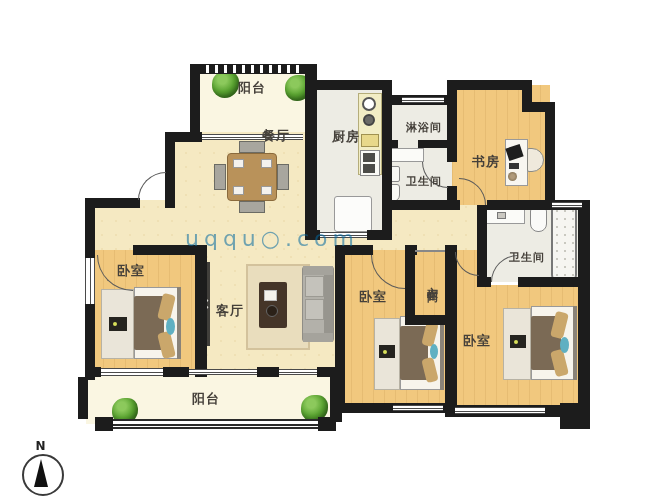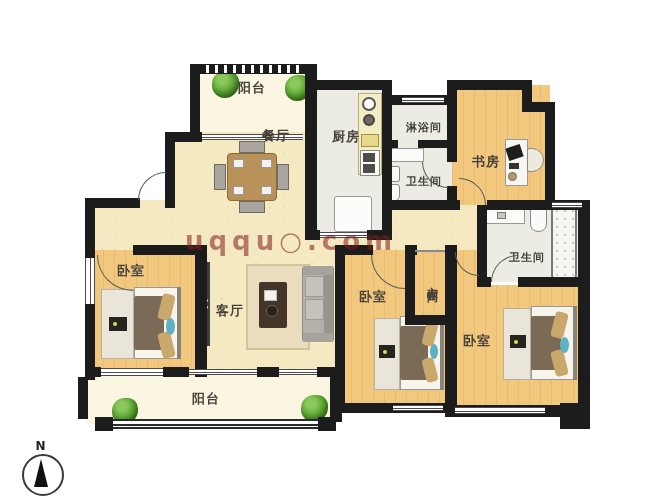--- a/index.html
+++ b/index.html
@@ -29,21 +29,21 @@
   
   .lbl{position:absolute;transform:translate(-50%,-50%);font-size:13px;font-weight:600;
        color:#45403a;letter-spacing:1px;white-space:nowrap;}
   .lbl.sm{font-size:11px;}
   .lbl.vert{writing-mode:vertical-rl;text-orientation:upright;letter-spacing:2px;}
   
   .fur{position:absolute;box-sizing:border-box;}
   .plant{position:absolute;border-radius:50% 42% 55% 48%;
          background:radial-gradient(circle at 38% 32%,#8cc95c 0 18%,#5aa331 48%,#3f8520 78%,#2f6b16);
          box-shadow:inset -2px -3px 4px rgba(0,0,0,.3);}
-  .watermark{position:absolute;color:#7f1d1d;opacity:.55;font-size:26px;letter-spacing:5px;font-weight:700;}
+  .watermark{position:absolute;color:#0369a1;opacity:.55;font-size:22px;letter-spacing:5px;font-weight:400;}
   .compass-circle{position:absolute;border:2px solid #3a3a3a;border-radius:50%;background:#fff;}
   .needle{position:absolute;width:0;height:0;border-left:7px solid transparent;border-right:7px solid transparent;border-bottom:28px solid #111;}
   .tv-x{position:absolute;color:#d9d7d2;font-size:15px;font-weight:700;transform:translate(-50%,-50%);}
 </style>
 </head>
 <body>
 
 <div class="stage">
 
   <div class="a balc" style="left:190px;top:64px;width:127px;height:78px;"></div>

